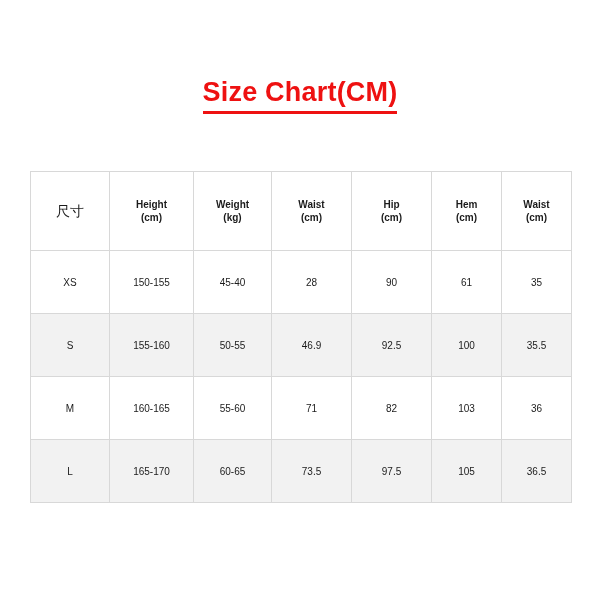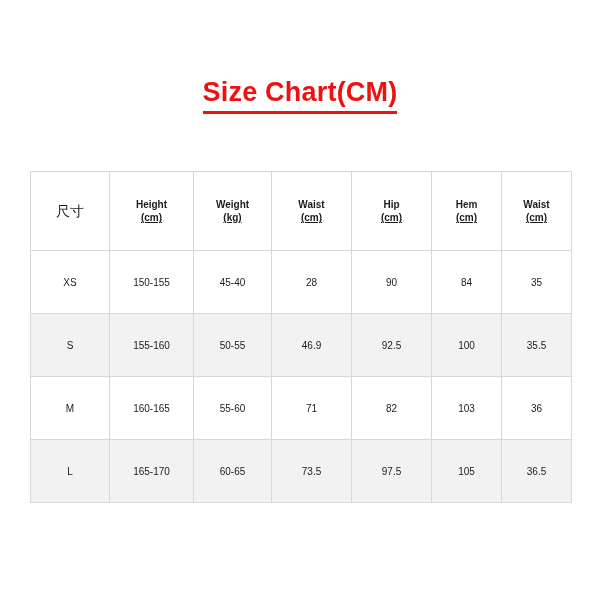--- a/index.html
+++ b/index.html
@@ -69,21 +69,20 @@
     font-weight: normal;
     font-size: 14px;
   }
   .hdr-main {
     display: block;
     line-height: 1.35;
   }
   .hdr-unit {
     display: block;
     line-height: 1.35;
-    text-decoration: underline;
   }
   table.size-chart tbody td {
     height: 62px;
   }
   table.size-chart tbody tr.alt td {
     background: #f2f2f2;
   }
   table.size-chart tbody tr td:first-child,
   table.size-chart thead th:first-child {
     width: 78px;
@@ -146,21 +145,21 @@
           </th>
         </tr>
       </thead>
       <tbody>
         <tr>
           <td>XS</td>
           <td>150-155</td>
           <td>45-40</td>
           <td>28</td>
           <td>90</td>
-          <td>84</td>
+          <td>61</td>
           <td>35</td>
         </tr>
         <tr class="alt">
           <td>S</td>
           <td>155-160</td>
           <td>50-55</td>
           <td>46.9</td>
           <td>92.5</td>
           <td>100</td>
           <td>35.5</td>

